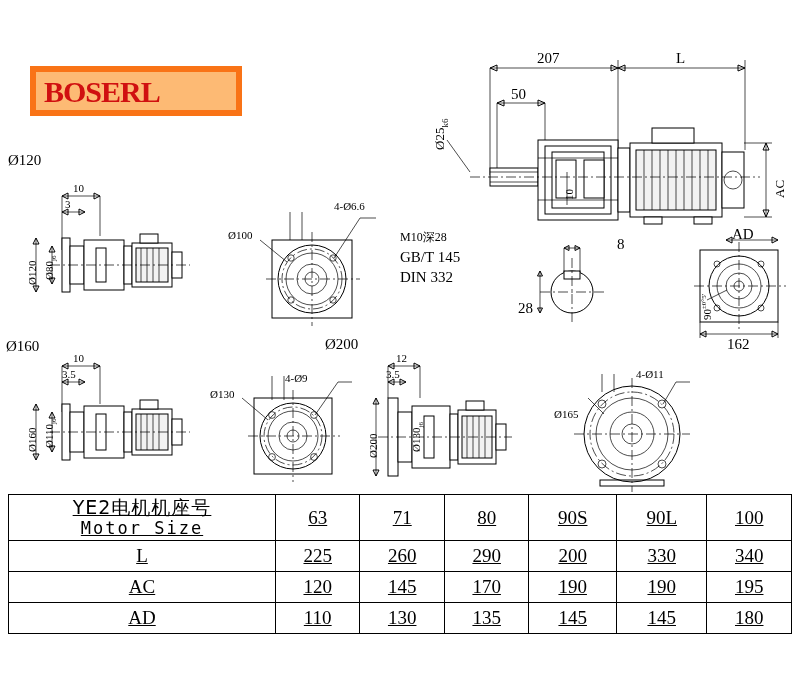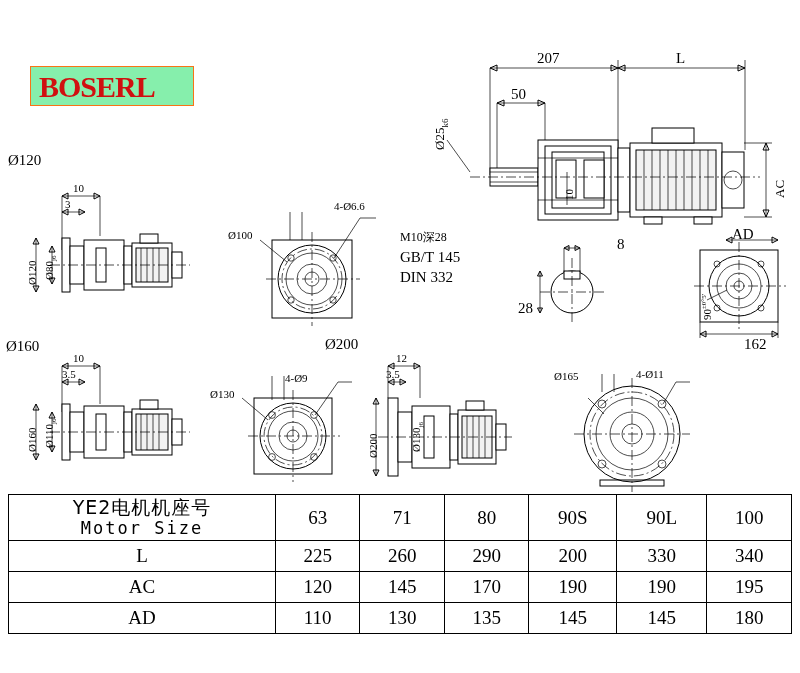--- a/index.html
+++ b/index.html
@@ -17,21 +17,21 @@
   .title{
     position:absolute;left:52px;top:22px;
     font-size:27px;font-weight:bold;
     font-family:"DejaVu Sans", sans-serif;
     letter-spacing:0px;
     white-space:nowrap;
   }
   
   .logo-box{
     position:absolute;left:30px;top:66px;width:162px;height:38px;
-    border:1px solid #f97316;background:#86efac;
+    border:6px solid #f97316;background:#fdba74;padding-left:38px;
   }
   .logo-text{
     position:absolute;left:8px;top:3px;
     font-size:30px;font-weight:bold;color:#d01010;
     font-family:"Liberation Serif", serif;
     letter-spacing:-1px;
   }
 
   
   .lbl{position:absolute;font-size:15px;font-family:"Liberation Serif", serif;white-space:nowrap;}
@@ -51,20 +51,21 @@
     position:absolute;left:8px;top:494px;width:784px;
     border-collapse:collapse;
   }
   .tbl td{
     border:1px solid #000;
     text-align:center;
     font-size:19px;
     font-family:"Liberation Serif", serif;
     height:30px;
     padding:0;
+    text-decoration:underline;
   }
   .tbl td.hdr{
     width:266px;
     font-size:20px;
     line-height:1.15;
     padding:2px 0;
   }
   .tbl td.hdr .l1{font-family:"DejaVu Sans", sans-serif;font-size:19px;letter-spacing:1px;}
   .tbl td.hdr .l2{font-family:"DejaVu Sans Mono", monospace;font-size:17px;letter-spacing:2px;}
   .tbl td.rl{font-size:19px;}
@@ -338,21 +339,21 @@
   <div class="vlbl" style="left:772px;top:198px;">AC</div>
   <div class="lbl" style="left:732px;top:226px;">AD</div>
 
   <div class="lbl" style="left:400px;top:229px;font-size:12px;">M10深28</div>
   <div class="lbl" style="left:400px;top:249px;font-size:15px;">GB/T 145</div>
   <div class="lbl" style="left:400px;top:269px;font-size:15px;">DIN 332</div>
 
   <div class="lbl" style="left:617px;top:236px;">8</div>
   <div class="lbl" style="left:518px;top:300px;">28</div>
   <div class="vlbl sm" style="left:563px;top:200px;">10</div>
-  <div class="lbl" style="left:727px;top:336px;margin-left:17px;">162</div>
+  <div class="lbl" style="left:727px;top:336px;">162</div>
   <div class="vlbl sm" style="left:700px;top:320px;"><span>90</span><span style="font-size:7px;vertical-align:super;">±0°5'</span></div>
 
   <div class="lbl" style="left:8px;top:152px;">Ø120</div>
   <div class="lbl sm" style="left:73px;top:182px;">10</div>
   <div class="lbl sm" style="left:65px;top:198px;">3</div>
   <div class="vlbl sm" style="left:26px;top:285px;">Ø120</div>
   <div class="vlbl sm" style="left:43px;top:280px;"><span>Ø80</span><span style="font-size:7px;vertical-align:sub;">j6</span></div>
   <div class="lbl sm" style="left:334px;top:200px;">4-Ø6.6</div>
   <div class="lbl sm" style="left:228px;top:229px;">Ø100</div>
 
@@ -363,21 +364,21 @@
   <div class="vlbl sm" style="left:43px;top:448px;"><span>Ø110</span><span style="font-size:7px;vertical-align:sub;">j6</span></div>
   <div class="lbl sm" style="left:285px;top:372px;text-align:right;">4-Ø9</div>
   <div class="lbl sm" style="left:210px;top:388px;">Ø130</div>
 
   <div class="lbl" style="left:325px;top:336px;">Ø200</div>
   <div class="lbl sm" style="left:396px;top:352px;">12</div>
   <div class="lbl sm" style="left:386px;top:368px;">3.5</div>
   <div class="vlbl sm" style="left:367px;top:458px;">Ø200</div>
   <div class="vlbl sm" style="left:410px;top:452px;"><span>Ø130</span><span style="font-size:7px;vertical-align:sub;">j6</span></div>
   <div class="lbl sm" style="left:636px;top:368px;">4-Ø11</div>
-  <div class="lbl sm" style="left:554px;top:370px;">Ø165</div>
+  <div class="lbl sm" style="left:554px;top:408px;">Ø165</div>
 
   <table class="tbl">
     <tbody>
       <tr>
         <td class="hdr" rowspan="2">
           <div class="l1">YE2电机机座号</div>
           <div class="l2">Motor Size</div>
         </td>
         <td rowspan="2">63</td>
         <td rowspan="2">71</td>

